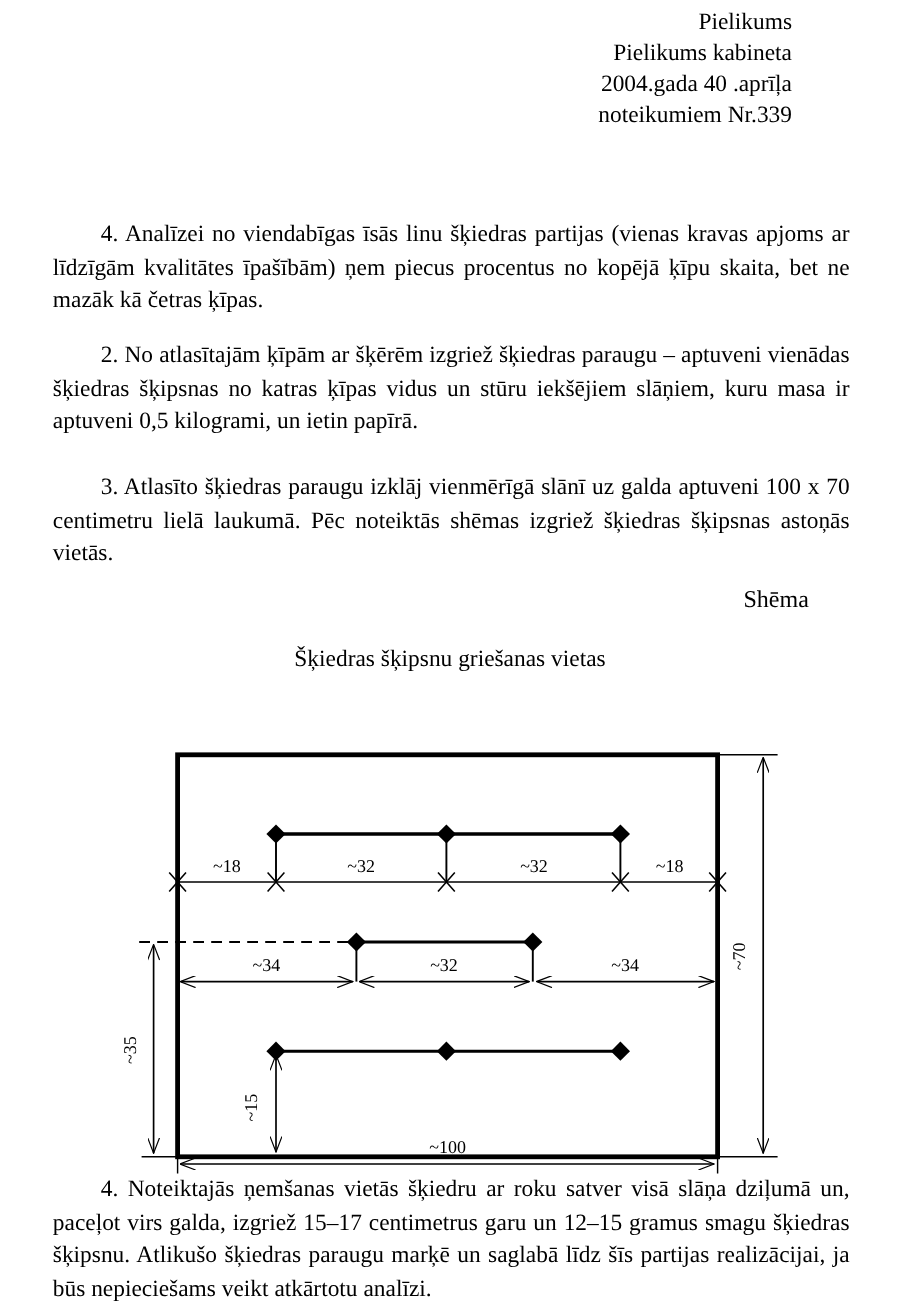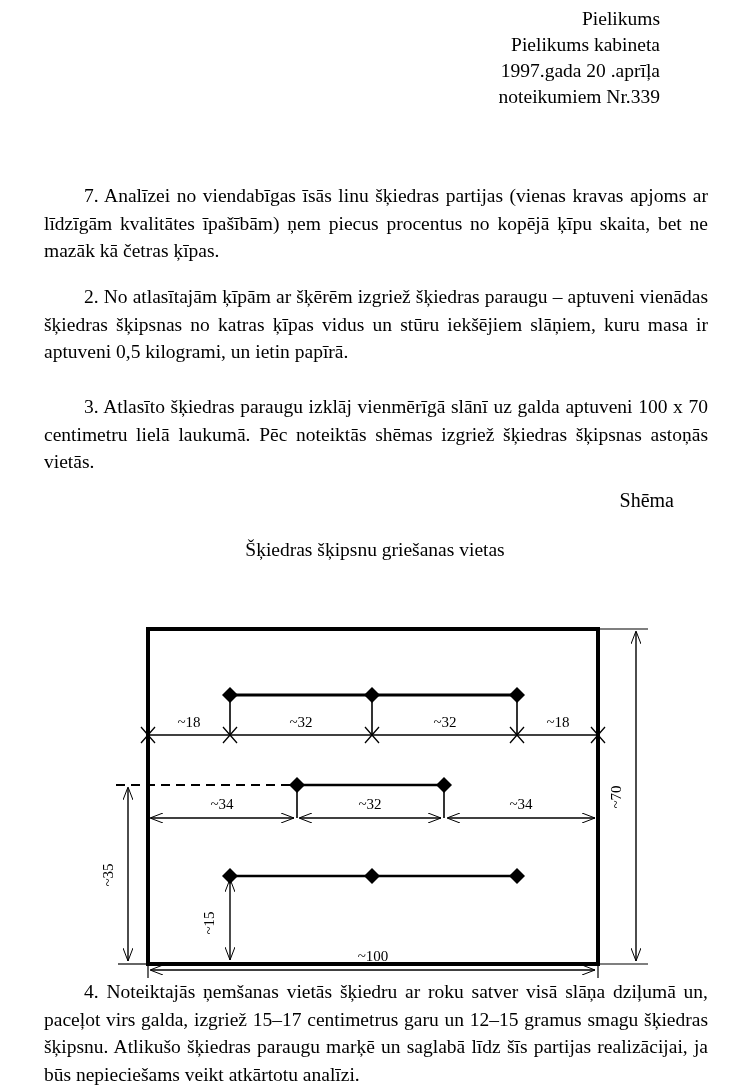--- a/index.html
+++ b/index.html
@@ -92,26 +92,26 @@
   }
 </style>
 </head>
 <body>
 
 <div class="page">
 
   <div class="header-block">
     <div>Pielikums</div>
     <div>Pielikums kabineta</div>
-    <div>1997.gada 20 .aprīļa</div>
+    <div>2004.gada 40 .aprīļa</div>
     <div>noteikumiem Nr.339</div>
   </div>
 
 
-  <div class="para p1">7. Analīzei no viendabīgas īsās linu šķiedras partijas (vienas kravas apjoms ar līdzīgām kvalitātes īpašībām) ņem piecus procentus no kopējā ķīpu skaita, bet ne mazāk kā četras ķīpas.</div>
+  <div class="para p1">4. Analīzei no viendabīgas īsās linu šķiedras partijas (vienas kravas apjoms ar līdzīgām kvalitātes īpašībām) ņem piecus procentus no kopējā ķīpu skaita, bet ne mazāk kā četras ķīpas.</div>
   <div class="para p2">2. No atlasītajām ķīpām ar šķērēm izgriež šķiedras paraugu – aptuveni vienādas šķiedras šķipsnas no katras ķīpas vidus un stūru iekšējiem slāņiem, kuru masa ir aptuveni 0,5 kilogrami, un ietin papīrā.</div>
   <div class="para p3">3. Atlasīto šķiedras paraugu izklāj vienmērīgā slānī uz galda aptuveni 100 x 70 centimetru lielā laukumā. Pēc noteiktās shēmas izgriež šķiedras šķipsnas astoņās vietās.</div>
 
   <div class="shema-label">Shēma</div>
   <div class="scheme-title">Šķiedras šķipsnu griešanas vietas</div>
 
   <div class="diagram">
     <svg width="750" height="370" viewBox="0 0 750 370" xmlns="http://www.w3.org/2000/svg">
       <defs>
         <marker id="arrL" markerWidth="14" markerHeight="10" refX="1" refY="5" orient="auto" markerUnits="userSpaceOnUse">

